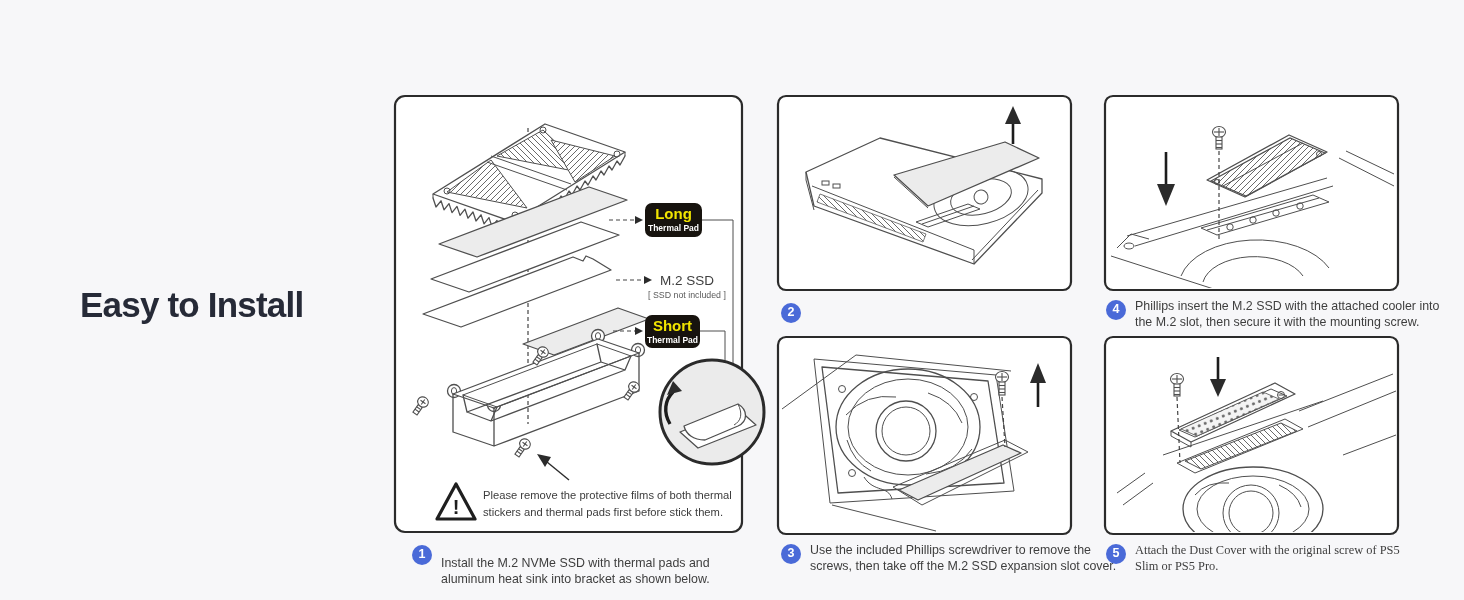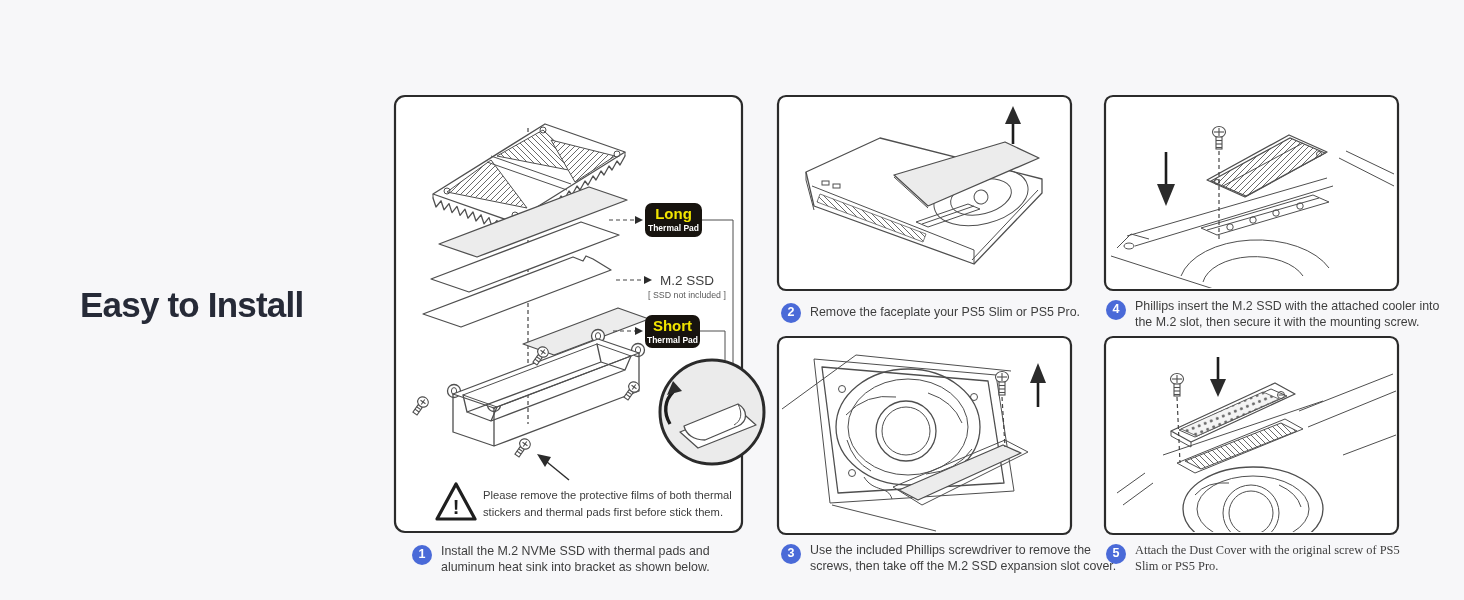--- a/index.html
+++ b/index.html
@@ -340,28 +340,27 @@
     <g>
       <line x1="115" y1="22" x2="115" y2="46" stroke="#1c1c1c" stroke-width="2.6"></line>
       <polygon class="blk" points="107,44 123,44 115,62"></polygon>
     </g>
   </svg>
 
   <div class="caption" style="left:412px;top:544px;">
     <div class="step-circle">
         <span>1</span>
       </div>
-    <p class="step-text" style="max-width:295px;">Install the M.2 NVMe SSD with thermal pads and aluminum heat sink into bracket as shown below.</p>
+    <p class="step-text" style="max-width:295px;margin-top:12px;">Install the M.2 NVMe SSD with thermal pads and aluminum heat sink into bracket as shown below.</p>
   </div>
 
   <div class="caption center" style="left:781px;top:302px;">
     <div class="step-circle">
         <span>2</span>
       </div>
-    <p class="step-text" style="max-width:280px;">Remove the faceplate your PS5 Slim or PS5 Pro.</p>
   </div>
 
   <div class="caption" style="left:781px;top:543px;">
     <div class="step-circle">
         <span>3</span>
       </div>
     <p class="step-text" style="max-width:310px;">Use the included Phillips screwdriver to remove the screws, then take off the M.2 SSD expansion slot cover.</p>
   </div>
 
   <div class="caption" style="left:1106px;top:299px;">

